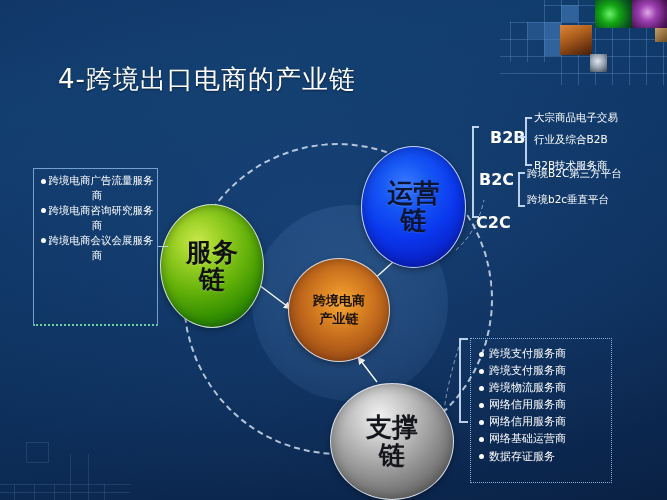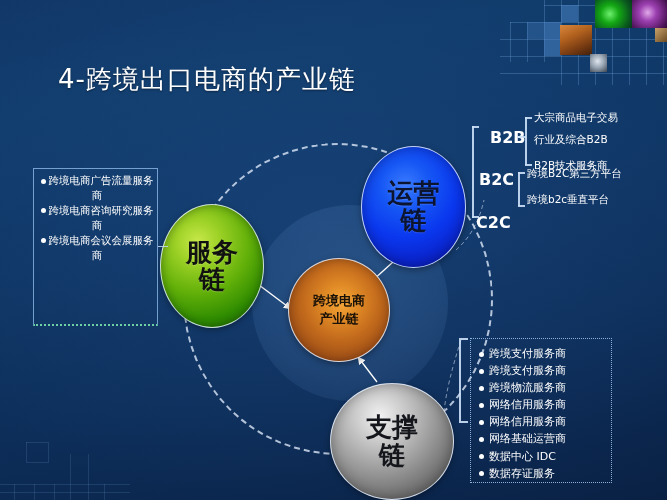--- a/index.html
+++ b/index.html
@@ -285,18 +285,17 @@
 
   <div class="bracket-r"></div>
   <div id="box-support">
     <ul>
       <li><span class="bl"></span><span>跨境支付服务商</span></li>
       <li><span class="bl"></span><span>跨境支付服务商</span></li>
       <li><span class="bl"></span><span>跨境物流服务商</span></li>
       <li><span class="bl"></span><span>网络信用服务商</span></li>
       <li><span class="bl"></span><span>网络信用服务商</span></li>
       <li><span class="bl"></span><span>网络基础运营商</span></li>
-      <li><span class="bl"></span><span>数据中心 IDC</span></li>
       <li><span class="bl"></span><span>数据存证服务</span></li>
     </ul>
   </div>
 
 </div>
 
 </body></html>

